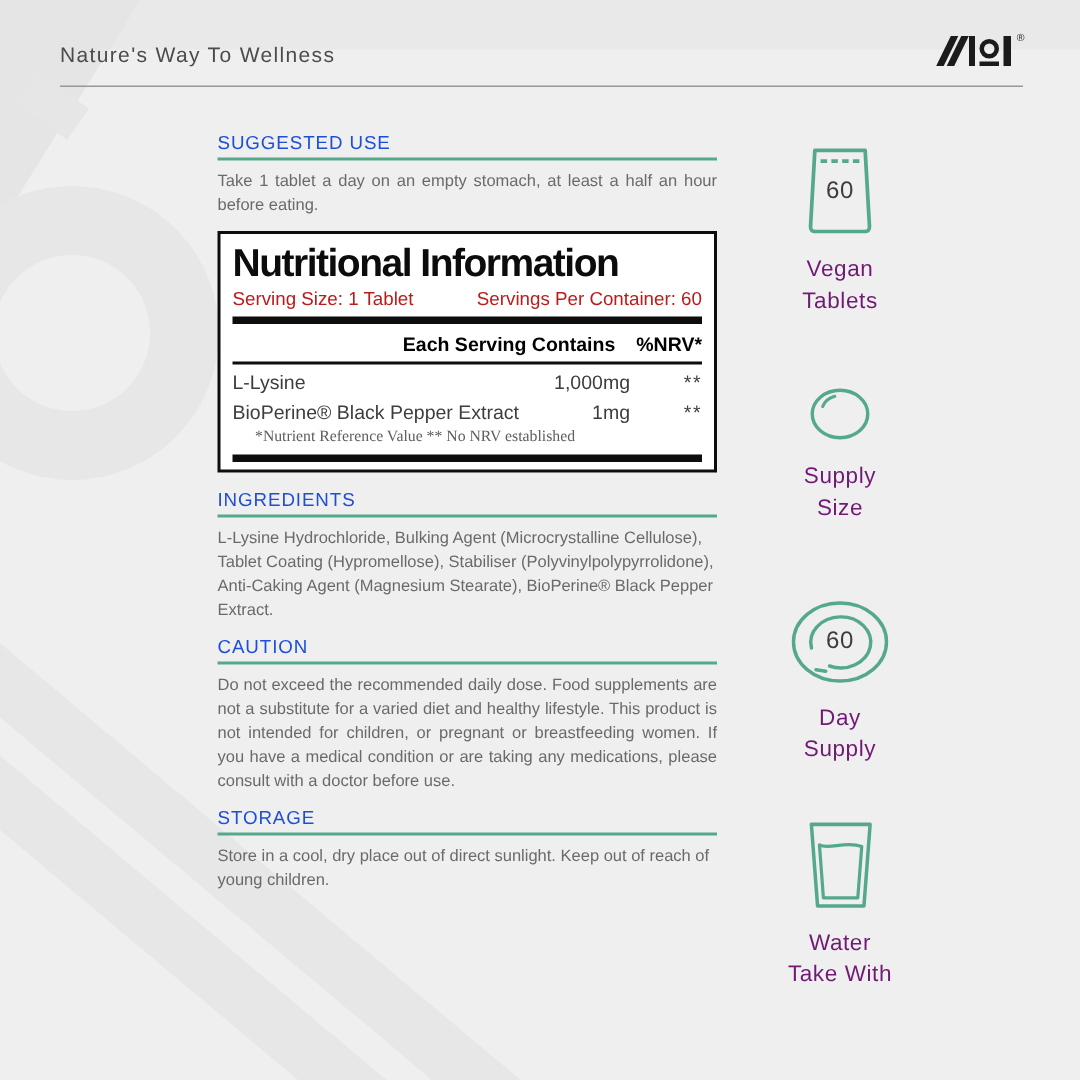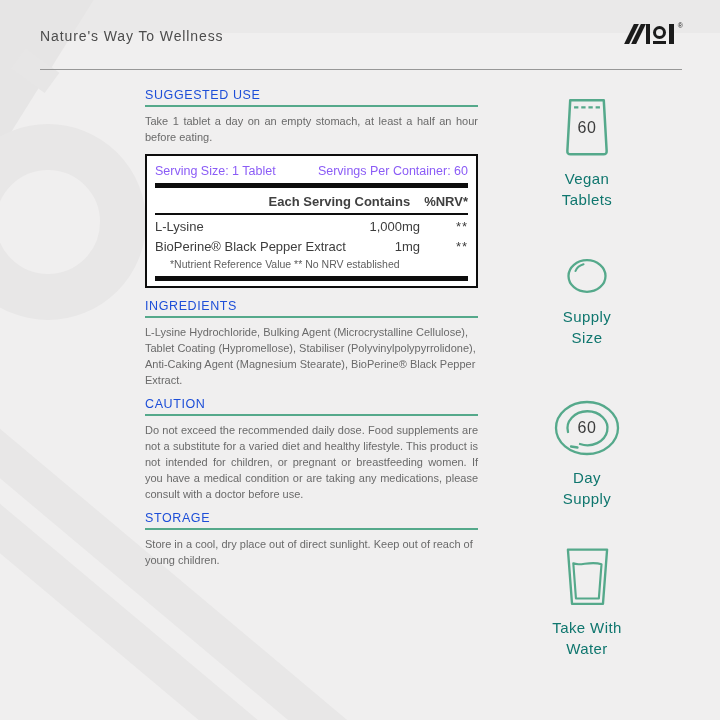--- a/index.html
+++ b/index.html
@@ -21,21 +21,21 @@
   .wm-ring { left:-50px; top:124px; width:196px; height:196px; border-radius:50%;
              border:46px solid #e8e7e7; box-sizing:border-box; background:transparent; }
   .wm-stripe1 { left:-70px; top:370px; width:620px; height:38px; background:#e8e7e7;
                 transform:rotate(40deg); transform-origin:top left; }
   .wm-stripe2 { left:-70px; top:445px; width:620px; height:38px; background:#e8e7e7;
                 transform:rotate(40deg); transform-origin:top left; }
 
   
   .hdr { position:absolute; z-index:2; left:40px; top:24px; width:642px;
          display:flex; justify-content:space-between; align-items:flex-end;
-         border-bottom:1px solid #979797; padding-bottom:25px; }
+         border-bottom:1px solid #979797; padding-bottom:13px; }
   .tagline { font-size:14px; color:#4c4c4c; letter-spacing:0.9px; }
   .logo { display:flex; align-items:flex-end; gap:3px; color:#1b1b1b; }
   .logo .sl { width:4.5px; height:20px; background:#1b1b1b; transform:skewX(-26deg); }
   .logo .sl2 { margin-right:2px; }
   .logo .d1 { width:4.5px; height:20px; background:#1b1b1b; }
   .logo .oWrap { display:flex; flex-direction:column; align-items:center; gap:2px; }
   .logo .oRing { width:13px; height:13px; border:3.5px solid #1b1b1b; border-radius:50%;
                  box-sizing:border-box; }
   .logo .oBar { width:13px; height:3px; background:#1b1b1b; }
   .logo .reg { font-size:7px; align-self:flex-start; position:relative; top:-2px; left:1px; }
@@ -47,39 +47,39 @@
            padding-bottom:3px; border-bottom:2px solid #55a98b; margin-bottom:6px; }
   .sec-b { font-size:11px; color:#6a6a6a; line-height:16px; }
   .just { text-align:justify; }
 
   
   .nut { background:#ffffff; border:2px solid #0d0d0d; padding:5px 8px 5px;
          margin:0 0 11px 0; }
   .nut-title { font-weight:bold; font-size:26px; letter-spacing:-1px; color:#0c0c0c;
                line-height:1.08; white-space:nowrap; }
   .nut-serv { display:flex; justify-content:space-between; font-size:12.5px;
-              color:#8b5cf6; margin:3px 0 5px; }
+              color:#b91c1c; margin:3px 0 5px; }
   .bar { height:5px; background:#0d0d0d; }
   .nut-head { display:flex; justify-content:flex-end; gap:14px; font-weight:bold;
-              font-size:13px; color:#404040; padding:6px 0 4px;
+              font-size:13px; color:#000000; padding:6px 0 4px;
               border-bottom:2px solid #0d0d0d; }
   .nut-row { display:flex; font-size:13px; color:#3d3d3d; padding:4px 0 1px; }
   .nut-row .nm { flex:1; }
   .nut-row .amt { }
   .nut-row .nrv { width:48px; text-align:right; letter-spacing:1px; }
-  .nut-foot { font-size:10.5px; color:#5e5e5e; padding:3px 0 6px 15px; }
-
-  
-  .badges { position:absolute; z-index:2; left:531px; top:0; width:112px; height:508px; }
+  .nut-foot { font-size:10.5px; color:#5e5e5e; padding:3px 0 6px 15px;font-family:Liberation Serif, serif; }
+
+  
+  .badges { position:absolute; z-index:2; left:504px; top:0; width:112px; height:508px; }
   .badge { position:absolute; left:0; width:112px; text-align:center; }
   .icon-wrap { position:relative; display:inline-block; }
   .icon-wrap svg { display:block; }
   .bval { position:absolute; left:50%; top:50%; transform:translate(-50%,-50%);
           font-size:16px; color:#3c3c3c; letter-spacing:0.5px; }
-  .blabel { margin-top:7px; font-size:15px; line-height:21px; color:#0f766e;
+  .blabel { margin-top:7px; font-size:15px; line-height:21px; color:#701a75;
             letter-spacing:0.4px;text-align:center; }
   .b1 { top:98px; } .b2 { top:250px; } .b3 { top:400px; } .b4 { top:548px; }
   .b2 .icon-wrap { margin-top:8px; }
 </style>
 </head>
 <body>
 
 <div class="wm wm-topband"></div>
 <div class="wm wm-corner"></div>
 <div class="wm wm-bar"></div>
@@ -103,20 +103,21 @@
 </div>
 
 <div class="content">
 
   <div class="sec">
     <div class="sec-h">SUGGESTED USE</div>
     <div class="sec-b just">Take 1 tablet a day on an empty stomach, at least a half an hour before eating.</div>
   </div>
 
   <div class="nut">
+    <div class="nut-title">Nutritional Information</div>
     <div class="nut-serv">
       <span>Serving Size: 1 Tablet</span>
       <span>Servings Per Container: 60</span>
     </div>
     <div class="bar"></div>
     <div class="nut-head">
       <span>Each Serving Contains</span>
       <span>%NRV*</span>
     </div>
     <div class="nut-row">
@@ -196,18 +197,18 @@
   </div>
 
   <div class="badge b4">
     <span class="icon-wrap">
       <svg width="47" height="58" viewBox="0 0 48 59">
         <path d="M4 1.5 L44 1.5 L39.8 57 L8.2 57 Z" fill="none" stroke="#55a98b" stroke-width="2.4" stroke-linejoin="round"></path>
         <path d="M9.5 15.5 C 16 19, 27 12.5, 38.3 16.5 L 35.6 51.5 L 12.2 51.5 Z" fill="none" stroke="#55a98b" stroke-width="2.2" stroke-linejoin="round"></path>
       </svg>
     </span>
     <div class="blabel">
+      <div>Water</div>
       <div>Take With</div>
-      <div>Water</div>
     </div>
   </div>
 
 </div>
 
 </body></html>

